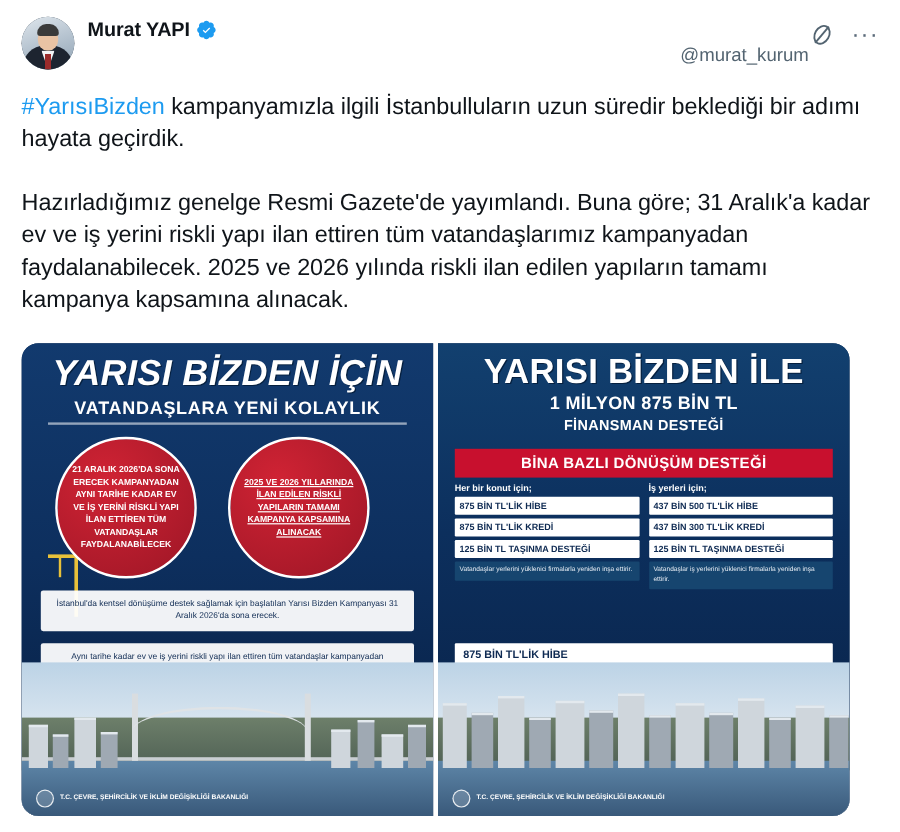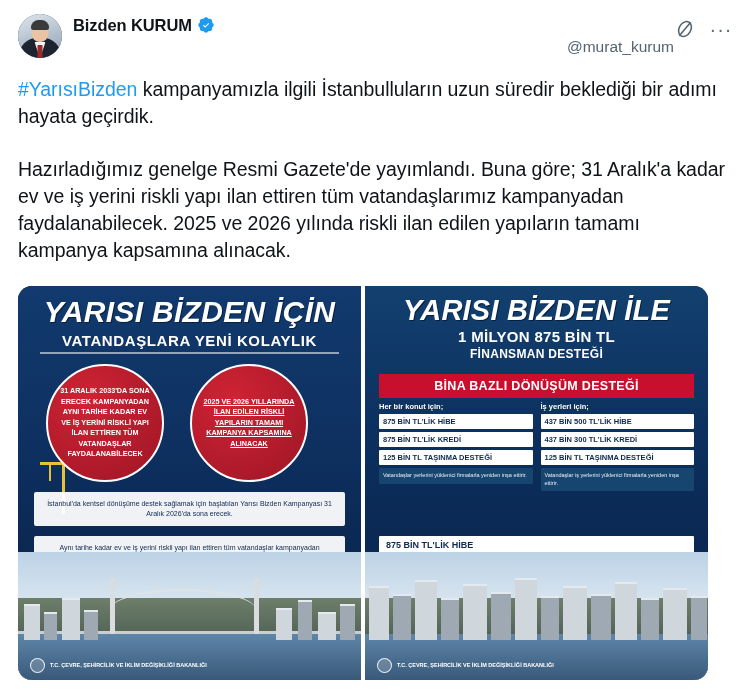--- a/index.html
+++ b/index.html
@@ -329,21 +329,20 @@
   .r-bg {
     position: absolute; inset: 0;
     background: linear-gradient(180deg, #12406f 0%, #0c2f5d 40%, #0a2750 72%, #0a2750 100%);
   }
   .r-title {
     position: absolute;
     top: 8px; left: 0; right: 0;
     text-align: center;
     color: #ffffff;
     font-weight: bold;
-    font-style: italic;
     font-size: 29px;
     line-height: 32px;
     letter-spacing: 0.2px;
     text-shadow: 1px 1px 0 #06203f;
   }
   .r-sub1 {
     position: absolute;
     top: 42px; left: 0; right: 0;
     text-align: center;
     color: #ffffff;
@@ -455,21 +454,21 @@
       <div class="bg"></div>
       <div class="suit"></div>
       <div class="shirt"></div>
       <div class="tie"></div>
       <div class="head"></div>
       <div class="hair"></div>
     </div>
 
     <div class="name-block">
       <div class="name-row">
-        <span class="display-name">Bizden KURUM</span>
+        <span class="display-name">Murat YAPI</span>
         <svg class="verified" viewBox="0 0 24 24" aria-hidden="true">
           <path fill="#1d9bf0" d="M22.25 12c0-1.43-.88-2.67-2.19-3.34.46-1.39.2-2.9-.81-3.91s-2.52-1.27-3.91-.81C14.67 2.63 13.43 1.75 12 1.75s-2.67.88-3.34 2.19c-1.39-.46-2.9-.2-3.91.81s-1.27 2.52-.81 3.91C2.63 9.33 1.75 10.57 1.75 12s.88 2.67 2.19 3.34c-.46 1.39-.2 2.9.81 3.91s2.52 1.27 3.91.81c.67 1.31 1.91 2.19 3.34 2.19s2.67-.88 3.34-2.19c1.39.46 2.9.2 3.91-.81s1.27-2.52.81-3.91c1.31-.67 2.19-1.91 2.19-3.34z"></path>
           <path fill="#ffffff" d="M10.84 15.72l-2.9-2.9 1.06-1.06 1.84 1.84 4.32-4.32 1.06 1.06z"></path>
         </svg>
       </div>
       <div class="handle">@murat_kurum</div>
     </div>
 
     <div class="header-actions">
       <svg class="grok-icon" viewBox="0 0 24 24" aria-hidden="true">
@@ -494,21 +493,21 @@
     <div class="l-title">YARISI BİZDEN İÇİN</div>
     <div class="l-sub">VATANDAŞLARA YENİ KOLAYLIK</div>
     <div class="l-underline"></div>
 
     <div class="crane">
       <div class="mast"></div>
       <div class="jib"></div>
       <div class="hook"></div>
     </div>
 
-    <div class="circle c1">31 ARALIK 2033'DA SONA ERECEK KAMPANYADAN AYNI TARİHE KADAR EV VE İŞ YERİNİ RİSKLİ YAPI İLAN ETTİREN TÜM VATANDAŞLAR FAYDALANABİLECEK</div>
+    <div class="circle c1">21 ARALIK 2026'DA SONA ERECEK KAMPANYADAN AYNI TARİHE KADAR EV VE İŞ YERİNİ RİSKLİ YAPI İLAN ETTİREN TÜM VATANDAŞLAR FAYDALANABİLECEK</div>
     <div class="circle c2">2025 VE 2026 YILLARINDA İLAN EDİLEN RİSKLİ YAPILARIN TAMAMI KAMPANYA KAPSAMINA ALINACAK</div>
 
     <div class="l-strip s1">İstanbul'da kentsel dönüşüme destek sağlamak için başlatılan Yarısı Bizden Kampanyası 31 Aralık 2026'da sona erecek.</div>
     <div class="l-strip s2">Aynı tarihe kadar ev ve iş yerini riskli yapı ilan ettiren tüm vatandaşlar kampanyadan faydalanabilecek.</div>
     <div class="l-strip s3">Bu sayede ruhsat, kat irtifakı ve hak sahipliği tespiti gibi zaman alan koşullar yüzünden vatandaşın karşılaşabileceği mağduriyetlerin önüne geçilecek.</div>
 
     <div class="photo">
       <div class="sky"></div>
       <div class="land"></div>
       <div class="water"></div>

